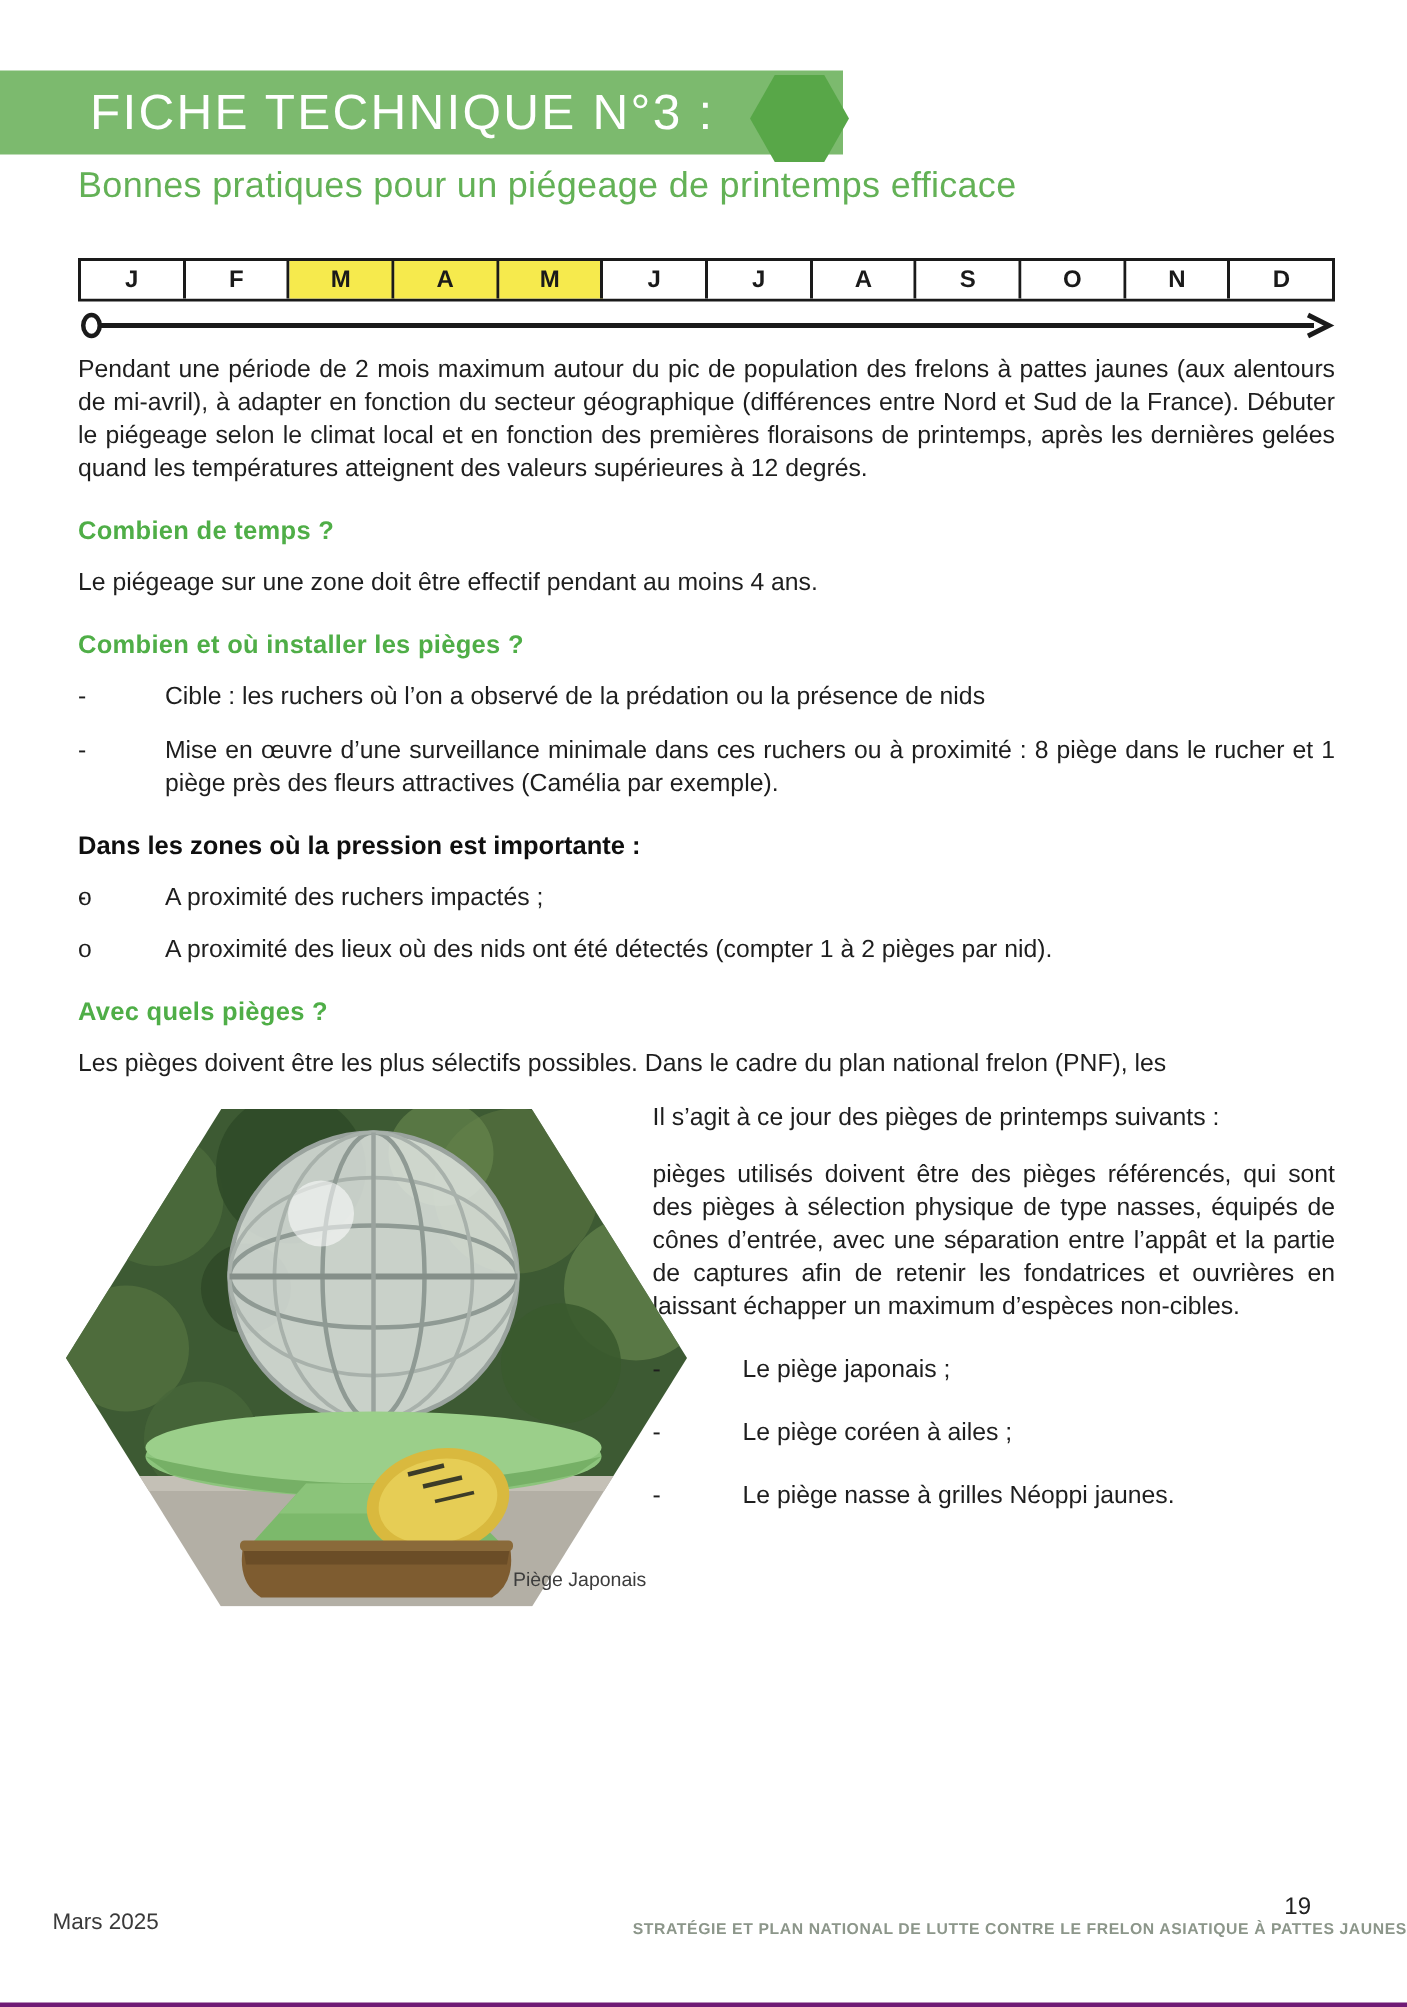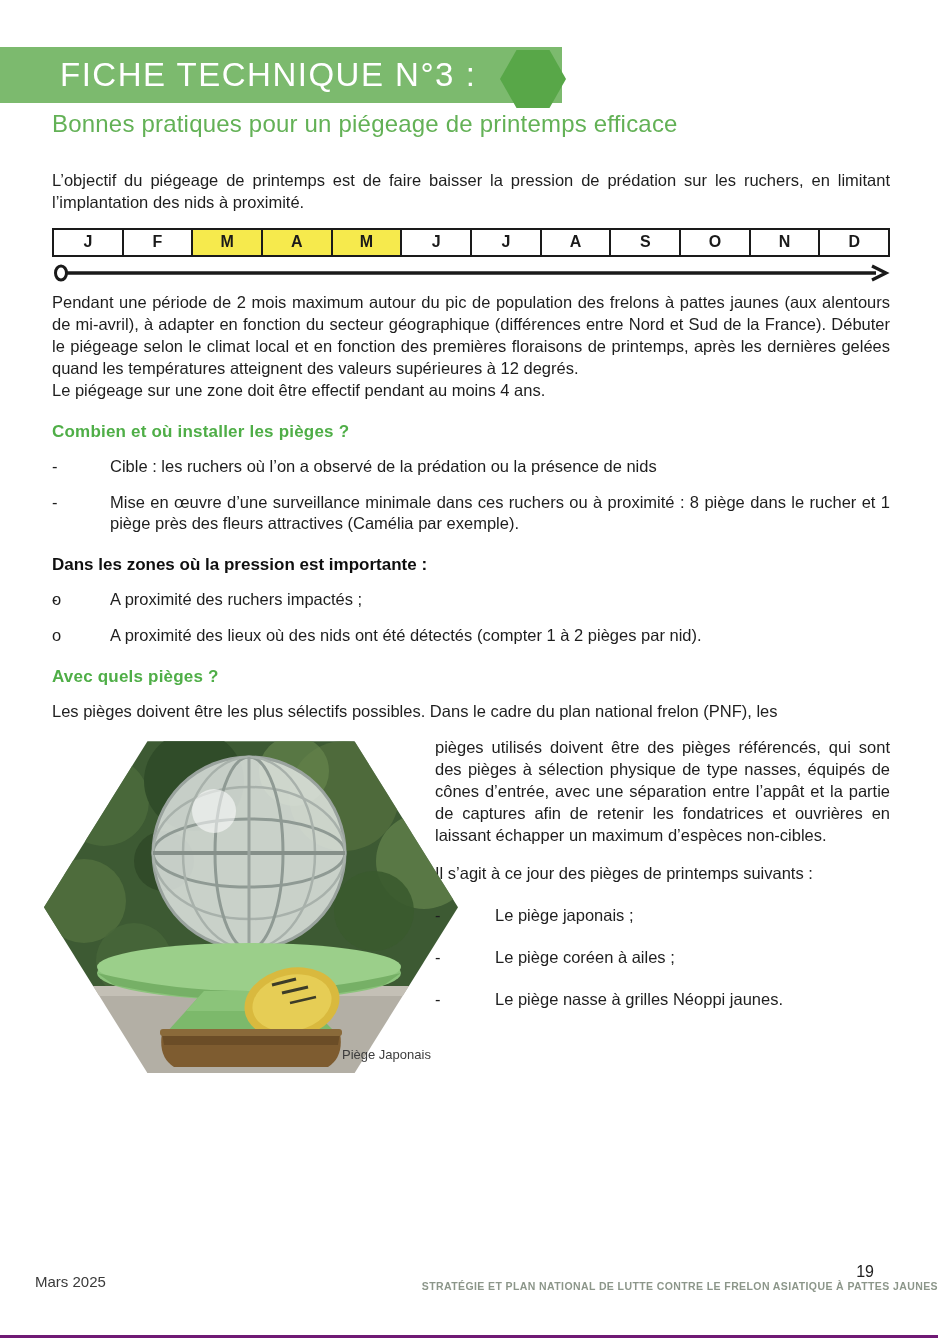--- a/index.html
+++ b/index.html
@@ -94,21 +94,20 @@
 <div class="page">
 
   <div class="banner">
     <span class="banner-title">FICHE TECHNIQUE N°3 :</span>
   </div>
   <div class="banner-hex"></div>
   <div class="subtitle">Bonnes pratiques pour un piégeage de printemps efficace</div>
 
   <div class="content">
 
-    <p class="para mb-14">L’objectif du piégeage de printemps est de faire baisser la pression de prédation sur les ruchers, en limitant l’implantation des nids à proximité.</p>
 
     <div class="month-table">
       <div class="mcell">J</div>
       <div class="mcell">F</div>
       <div class="mcell hl">M</div>
       <div class="mcell hl">A</div>
       <div class="mcell hl">M</div>
       <div class="mcell">J</div>
       <div class="mcell">J</div>
       <div class="mcell">A</div>
@@ -119,20 +118,21 @@
     </div>
 
     <svg class="timeline" width="838" height="18" viewBox="0 0 838 18">
       <ellipse cx="9" cy="9" rx="5.5" ry="7" fill="#ffffff" stroke="#1a1a1a" stroke-width="3"></ellipse>
       <line x1="14.5" y1="9" x2="824" y2="9" stroke="#1a1a1a" stroke-width="3.4"></line>
       <path d="M820 2 L834 9 L820 16" fill="none" stroke="#1a1a1a" stroke-width="3.2" stroke-linejoin="miter"></path>
     </svg>
 
     <p class="para">Pendant une période de 2 mois maximum autour du pic de population des frelons à pattes jaunes (aux alentours de mi-avril), à adapter en fonction du secteur géographique (différences entre Nord et Sud de la France). Débuter le piégeage selon le climat local et en fonction des premières floraisons de printemps, après les dernières gelées quand les températures atteignent des valeurs supérieures à 12 degrés.</p>
 
+    <h3 class="h-green">Combien de temps ?</h3>
     <p class="para">Le piégeage sur une zone doit être effectif pendant au moins 4 ans.</p>
 
     <h3 class="h-green">Combien et où installer les pièges ?</h3>
 
     <div class="li">
       <span class="marker">-</span>
       <span>Cible : les ruchers où l’on a observé de la prédation ou la présence de nids</span>
     </div>
     <div class="li">
       <span class="marker">-</span>
@@ -200,22 +200,22 @@
 
             <path d="M118 292 L296 292 Q300 316 284 326 L130 326 Q114 316 118 292 Z" fill="#7e5c30"></path>
             <path d="M118 292 L296 292 L294 304 L120 304 Z" fill="#6b4d27"></path>
             <rect x="116" y="288" width="182" height="7" rx="3" fill="#8a6a3a"></rect>
           </svg>
         </div>
         <span class="caption">Piège Japonais</span>
       </div>
 
       <div class="right-col">
+        <p class="para">Il s’agit à ce jour des pièges de printemps suivants :</p>
         <p class="para">pièges utilisés doivent être des pièges référencés, qui sont des pièges à sélection physique de type nasses, équipés de cônes d’entrée, avec une séparation entre l’appât et la partie de captures afin de retenir les fondatrices et ouvrières en laissant échapper un maximum d’espèces non-cibles.</p>
-        <p class="para">Il s’agit à ce jour des pièges de printemps suivants :</p>
         <div class="li">
           <span class="marker">-</span>
           <span>Le piège japonais ;</span>
         </div>
         <div class="li">
           <span class="marker">-</span>
           <span>Le piège coréen à ailes ;</span>
         </div>
         <div class="li">
           <span class="marker">-</span>

